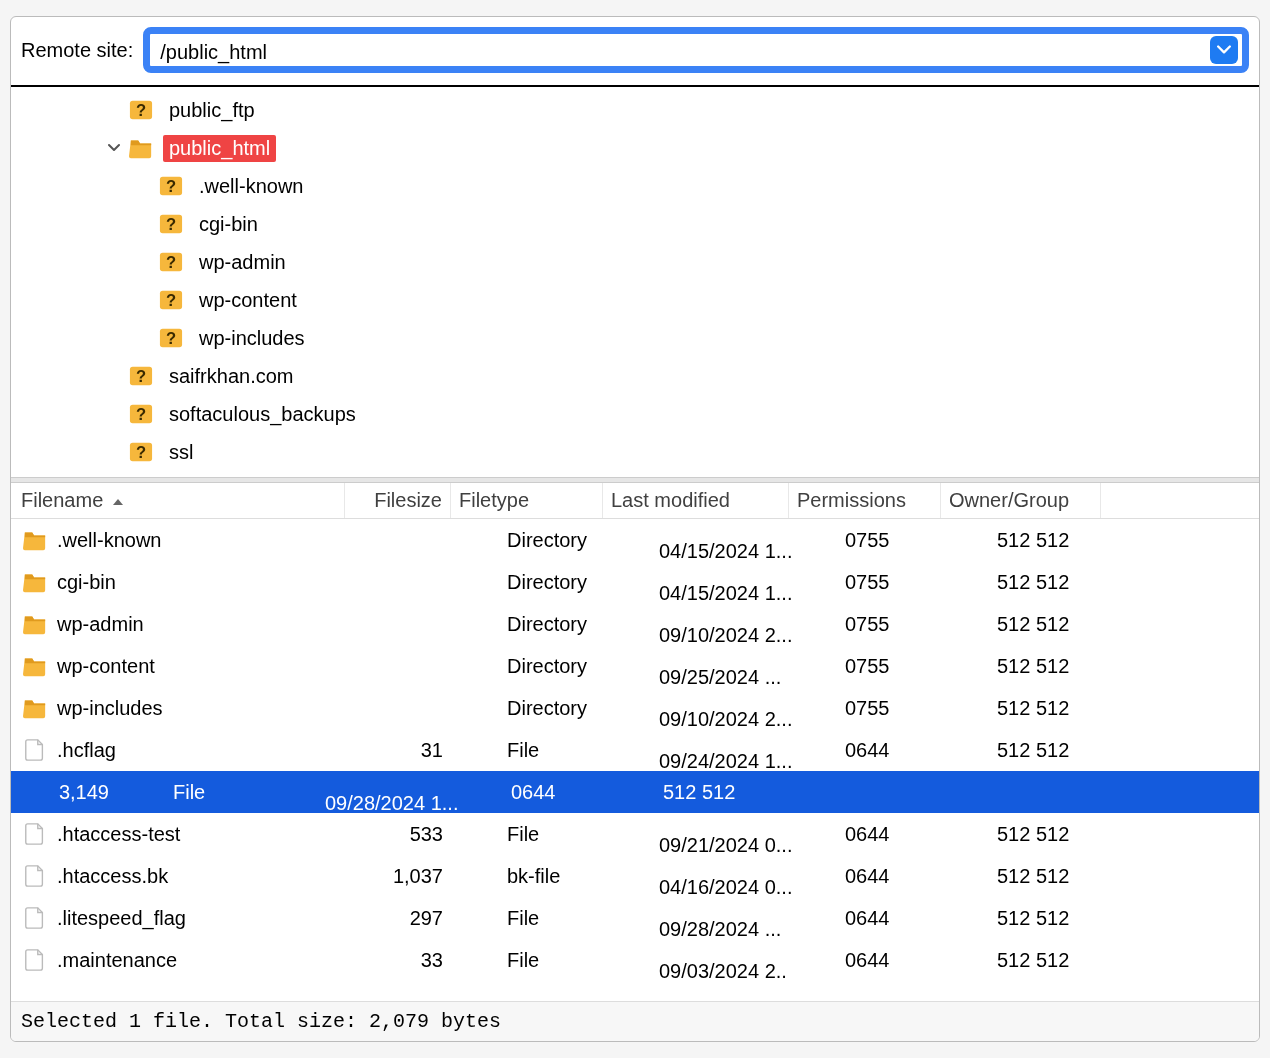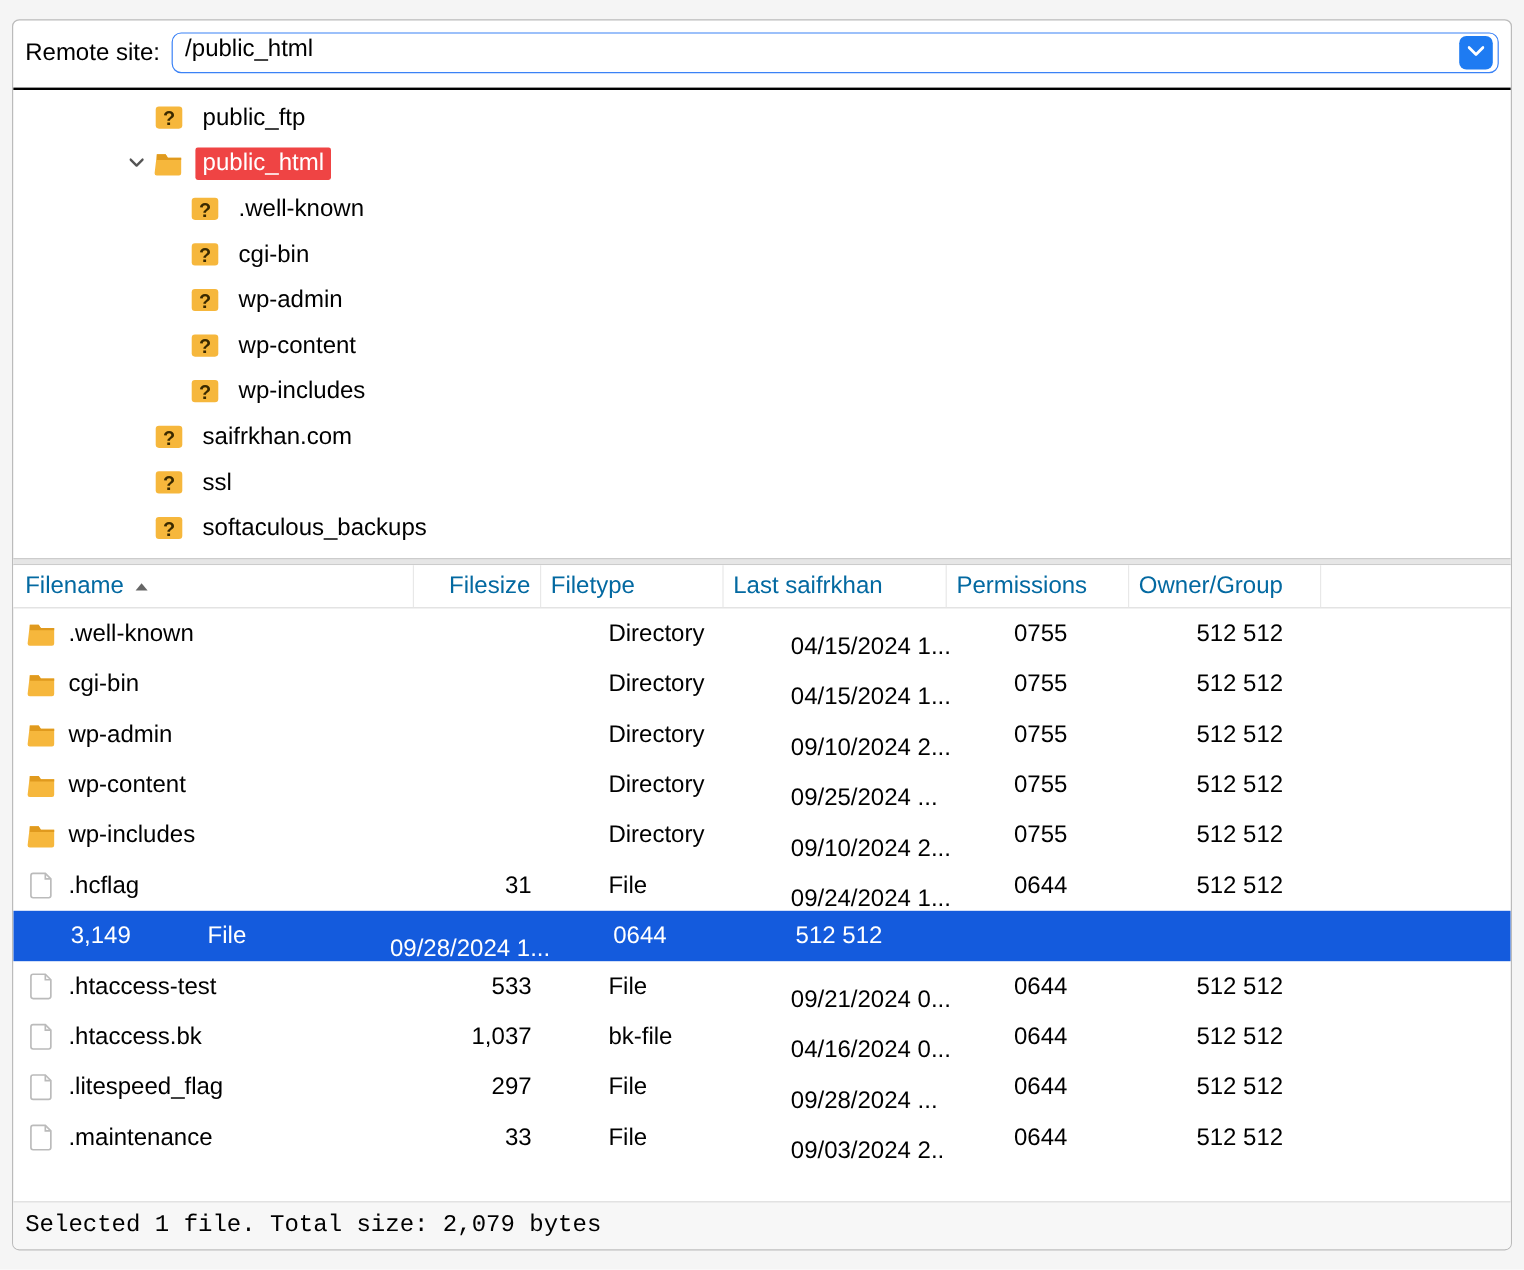--- a/index.html
+++ b/index.html
@@ -26,22 +26,22 @@
 .pathbar {
   display: flex;
   align-items: center;
   gap: 10px;
   padding: 10px 10px 12px 10px;
   border-bottom: 2px solid #000;
 }
 .pathbar-input-wrap {
   flex: 1;
   display: flex;
-  align-items: flex-start;
-  border: 1px solid #3b82f6;
+  align-items: flex-end;
+  border: 7px solid #3b82f6;
   border-radius: 8px;
   padding: 2px 4px 2px 10px;
   background: #fff;
 }
 .pathbar-input {
   border: none; outline: none; flex: 1; font-size: 20px;
   background: transparent;
 }
 .dropdown-btn {
   width: 28px; height: 28px; border-radius: 6px;
@@ -75,21 +75,21 @@
 .tree-label.selected { background: #ef4444; color: #fff; }
 
 .splitter { height: 6px; background: #e6e6e6; border-top: 1px solid #ccc; border-bottom: 1px solid #ccc; width: 100%; }
 .columns {
   display: flex; align-items: center;
   border-bottom: 1px solid #ddd;
   height: 36px;
   background: #fff;
   user-select: none;
 }
-.col { display: flex; align-items: center; padding: 0 8px; height: 100%; border-right: 1px solid #e8e8e8; color: #0369a1; }
+.col { display: flex; align-items: center; padding: 0 8px; height: 100%; border-right: 1px solid #e8e8e8; color: #404040; }
 .col.filename { width: 334px; padding-left: 10px; }
 .col.filesize { width: 106px; justify-content: flex-end; }
 .col.filetype { width: 152px; }
 .col.modified { width: 186px; }
 .col.perms { width: 152px; }
 .col.owner { width: 160px; }
 .sort-caret { margin-left: 8px; }
 .sort-caret svg { width: 14px; height: 12px; }
 
 .list-pane { flex: 1; overflow-y: auto; }
@@ -266,33 +266,33 @@
       <div class="tree-row">
         <span class="indent"></span>
         <span class="indent"></span>
         <span class="indent"></span>
         <span class="disclosure"></span>
         <span class="folderq-icon">
           <svg viewBox="0 0 26 26">
             <use href="#ico-folderq"></use>
           </svg>
         </span>
+        <span class="tree-label">softaculous_backups</span>
+      </div>
+      <div class="tree-row">
+        <span class="indent"></span>
+        <span class="indent"></span>
+        <span class="indent"></span>
+        <span class="disclosure"></span>
+        <span class="folderq-icon">
+          <svg viewBox="0 0 26 26">
+            <use href="#ico-folderq"></use>
+          </svg>
+        </span>
         <span class="tree-label">ssl</span>
-      </div>
-      <div class="tree-row">
-        <span class="indent"></span>
-        <span class="indent"></span>
-        <span class="indent"></span>
-        <span class="disclosure"></span>
-        <span class="folderq-icon">
-          <svg viewBox="0 0 26 26">
-            <use href="#ico-folderq"></use>
-          </svg>
-        </span>
-        <span class="tree-label">softaculous_backups</span>
       </div>
       <div class="tree-row">
         <span class="indent"></span>
         <span class="indent"></span>
         <span class="indent"></span>
         <span class="disclosure"></span>
       </div>
     </div>
 
   <div class="splitter"></div>
@@ -304,21 +304,21 @@
             <use href="#ico-caret-up"></use>
           </svg></span>
     </div>
     <div class="col filesize">
         <span>Filesize</span>
       </div>
     <div class="col filetype">
         <span>Filetype</span>
       </div>
     <div class="col modified">
-        <span>Last saifrkhan</span>
+        <span>Last modified</span>
       </div>
     <div class="col perms">
         <span>Permissions</span>
       </div>
     <div class="col owner">
         <span>Owner/Group</span>
       </div>
   </div>
 
   <div class="list-pane" id="list">

